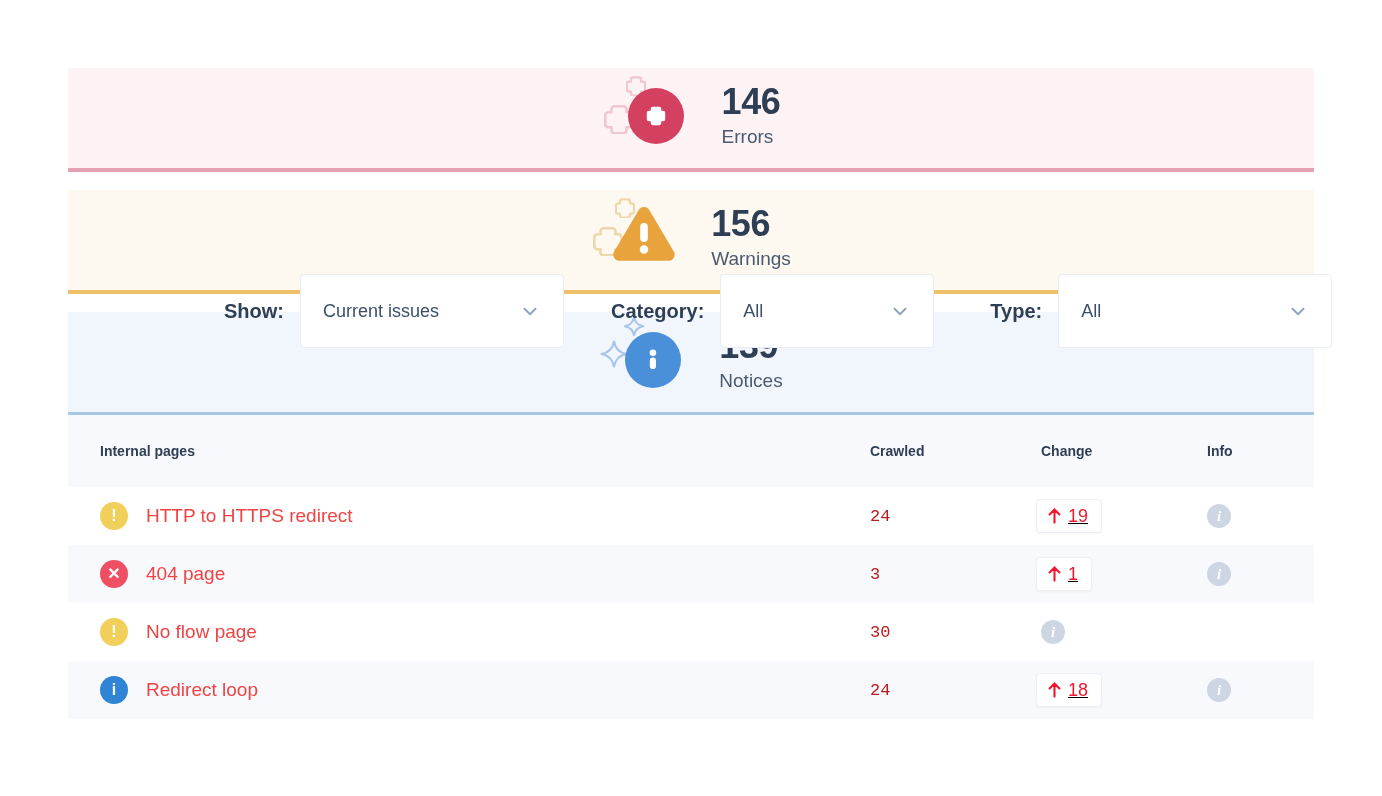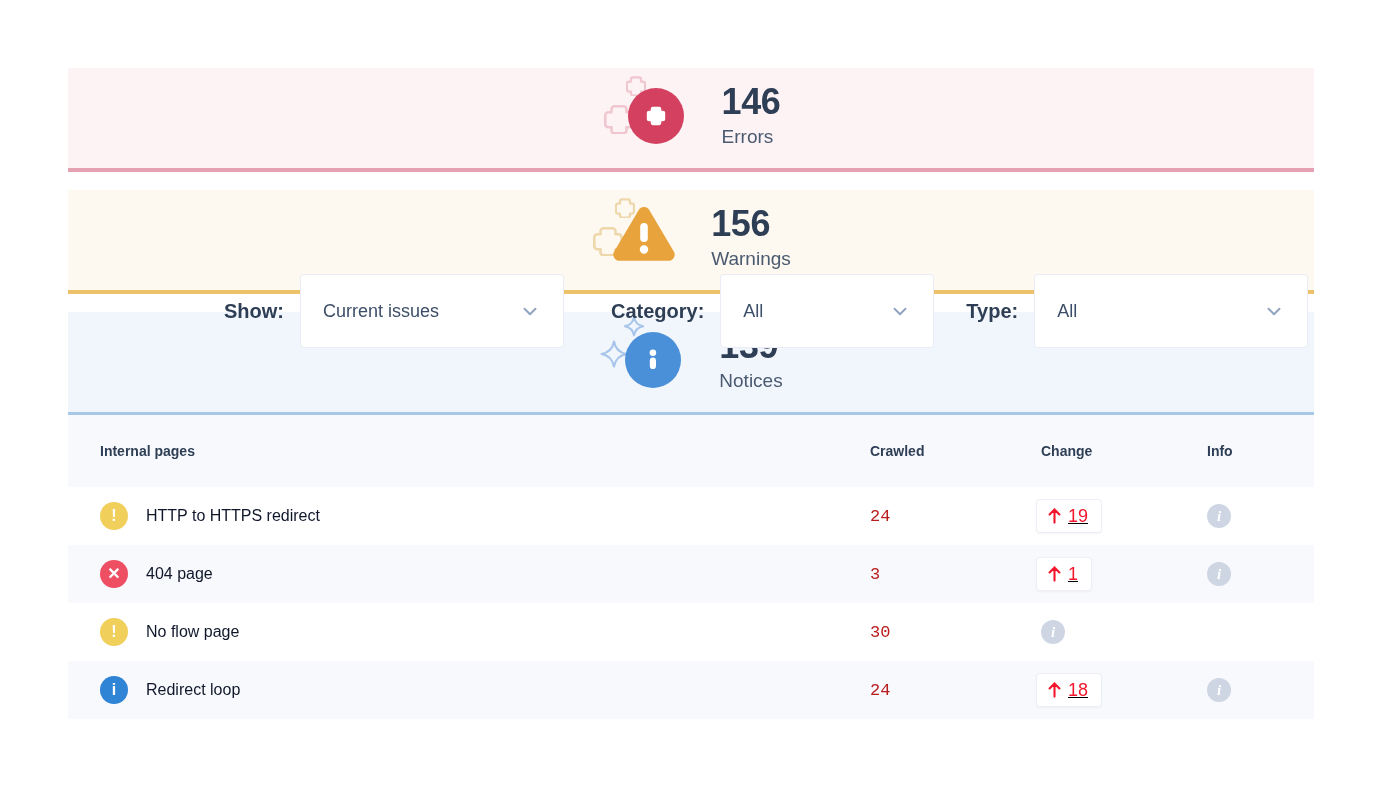--- a/index.html
+++ b/index.html
@@ -98,21 +98,21 @@
     left: 68px;
     top: 274px;
     width: 1246px;
     height: 74px;
     display: flex;
     align-items: center;
   }
   .filter-group { display: flex; align-items: center; }
   .filter-group.show     { margin-left: 156px; }
   .filter-group.category { margin-left: 47px;  }
-  .filter-group.type     { margin-left: 32px;  }
+  .filter-group.type     { margin-left: 56px;  }
 
   .filter-label {
     font-size: 20px;
     font-weight: 700;
     color: #2e3e55;
     margin-right: 16px;
     white-space: nowrap;
   }
   .select {
     position: relative;
@@ -189,22 +189,22 @@
     color: #ffffff;
     font-size: 16px;
     font-weight: 700;
     line-height: 1;
   }
   .row-icon.yellow { background: #f1cf5b; }
   .row-icon.red    { background: #ee4f62; }
   .row-icon.blue   { background: #2f84d6; }
 
   .row-name {
-    font-size: 16px;
-    color: #0f172a;
+    font-size: 19px;
+    color: #ef4444;
     white-space: nowrap;
   }
   .cell-crawled {
     font-size: 17px;
     color: #b91c1c;
     padding-left: 4px;
     font-family: Liberation Mono, monospace;
   }
   .change-badge {
     display: inline-flex;

